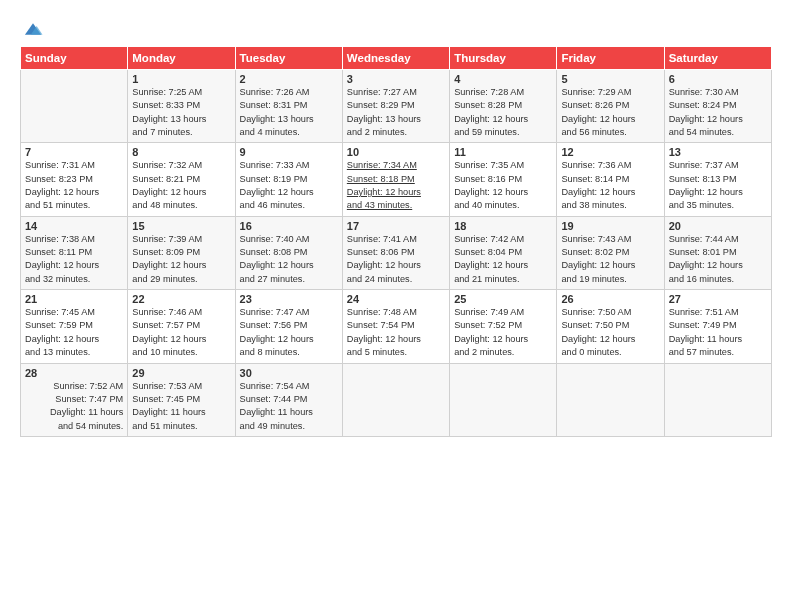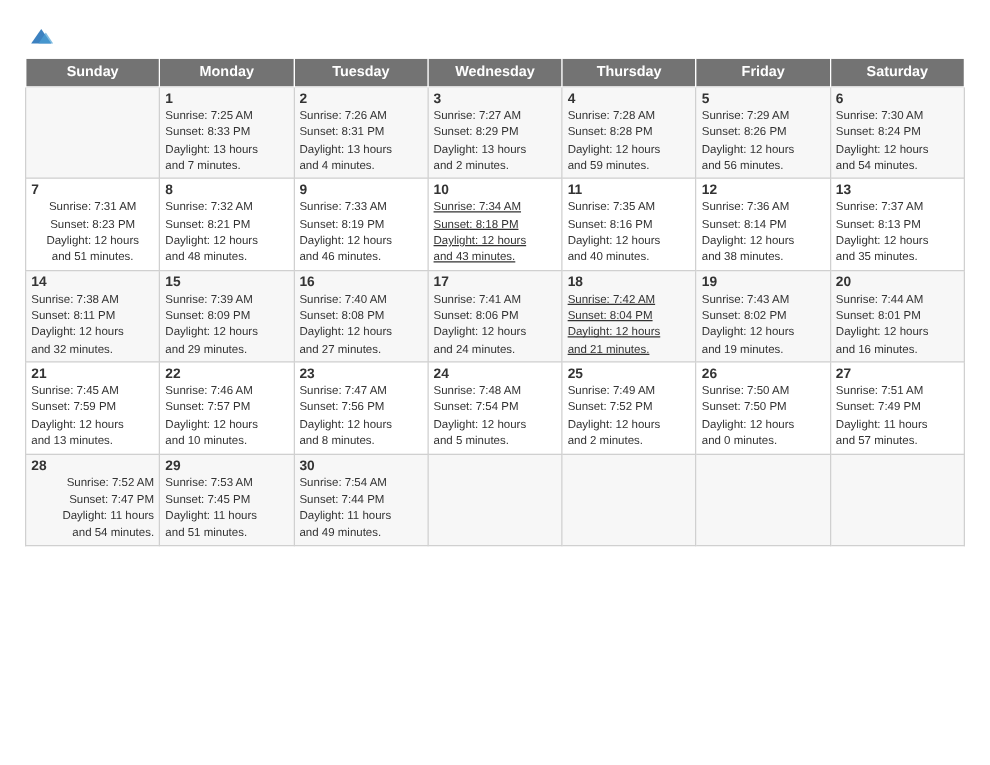--- a/index.html
+++ b/index.html
@@ -51,26 +51,26 @@
       font-size: 14px;
       font-weight: 400;
       color: #555;
     }
     table {
       width: 100%;
       border-collapse: collapse;
       table-layout: fixed;
     }
     thead tr th {
-      background: #737373;
+      background: #ef4444;
       color: #fff;
       font-size: 11.5px;
       font-weight: bold;
       padding: 5px 4px;
-      text-align: center;
+      text-align: left;
       border: 1px solid #fff;
     }
     tbody tr td {
       border: 1px solid #d0d0d0;
       vertical-align: top;
       padding: 3px 4px;
       font-size: 9.5px;
       color: #333;
       height: 72px;
     }
@@ -168,21 +168,21 @@
             <div class="day-num">6</div>
             <div class="day-info" style="white-space: pre-line;">Sunrise: 7:30 AM
 Sunset: 8:24 PM
 Daylight: 12 hours
 and 54 minutes.</div>
           </td>
         </tr>
         <tr>
           <td>
             <div class="day-num">7</div>
-            <div class="day-info" style="white-space: pre-line; text-align: center;">Sunrise: 7:31 AM
+            <div class="day-info" style="white-space: pre-line;">Sunrise: 7:31 AM
 Sunset: 8:23 PM
 Daylight: 12 hours
 and 51 minutes.</div>
           </td>
           <td>
             <div class="day-num">8</div>
             <div class="day-info" style="white-space: pre-line;">Sunrise: 7:32 AM
 Sunset: 8:21 PM
 Daylight: 12 hours
 and 48 minutes.</div>
@@ -247,21 +247,21 @@
           </td>
           <td>
             <div class="day-num">17</div>
             <div class="day-info" style="white-space: pre-line;">Sunrise: 7:41 AM
 Sunset: 8:06 PM
 Daylight: 12 hours
 and 24 minutes.</div>
           </td>
           <td>
             <div class="day-num">18</div>
-            <div class="day-info" style="white-space: pre-line; text-decoration: underline;">Sunrise: 7:42 AM
+            <div class="day-info" style="white-space: pre-line;">Sunrise: 7:42 AM
 Sunset: 8:04 PM
 Daylight: 12 hours
 and 21 minutes.</div>
           </td>
           <td>
             <div class="day-num">19</div>
             <div class="day-info" style="white-space: pre-line;">Sunrise: 7:43 AM
 Sunset: 8:02 PM
 Daylight: 12 hours
 and 19 minutes.</div>

